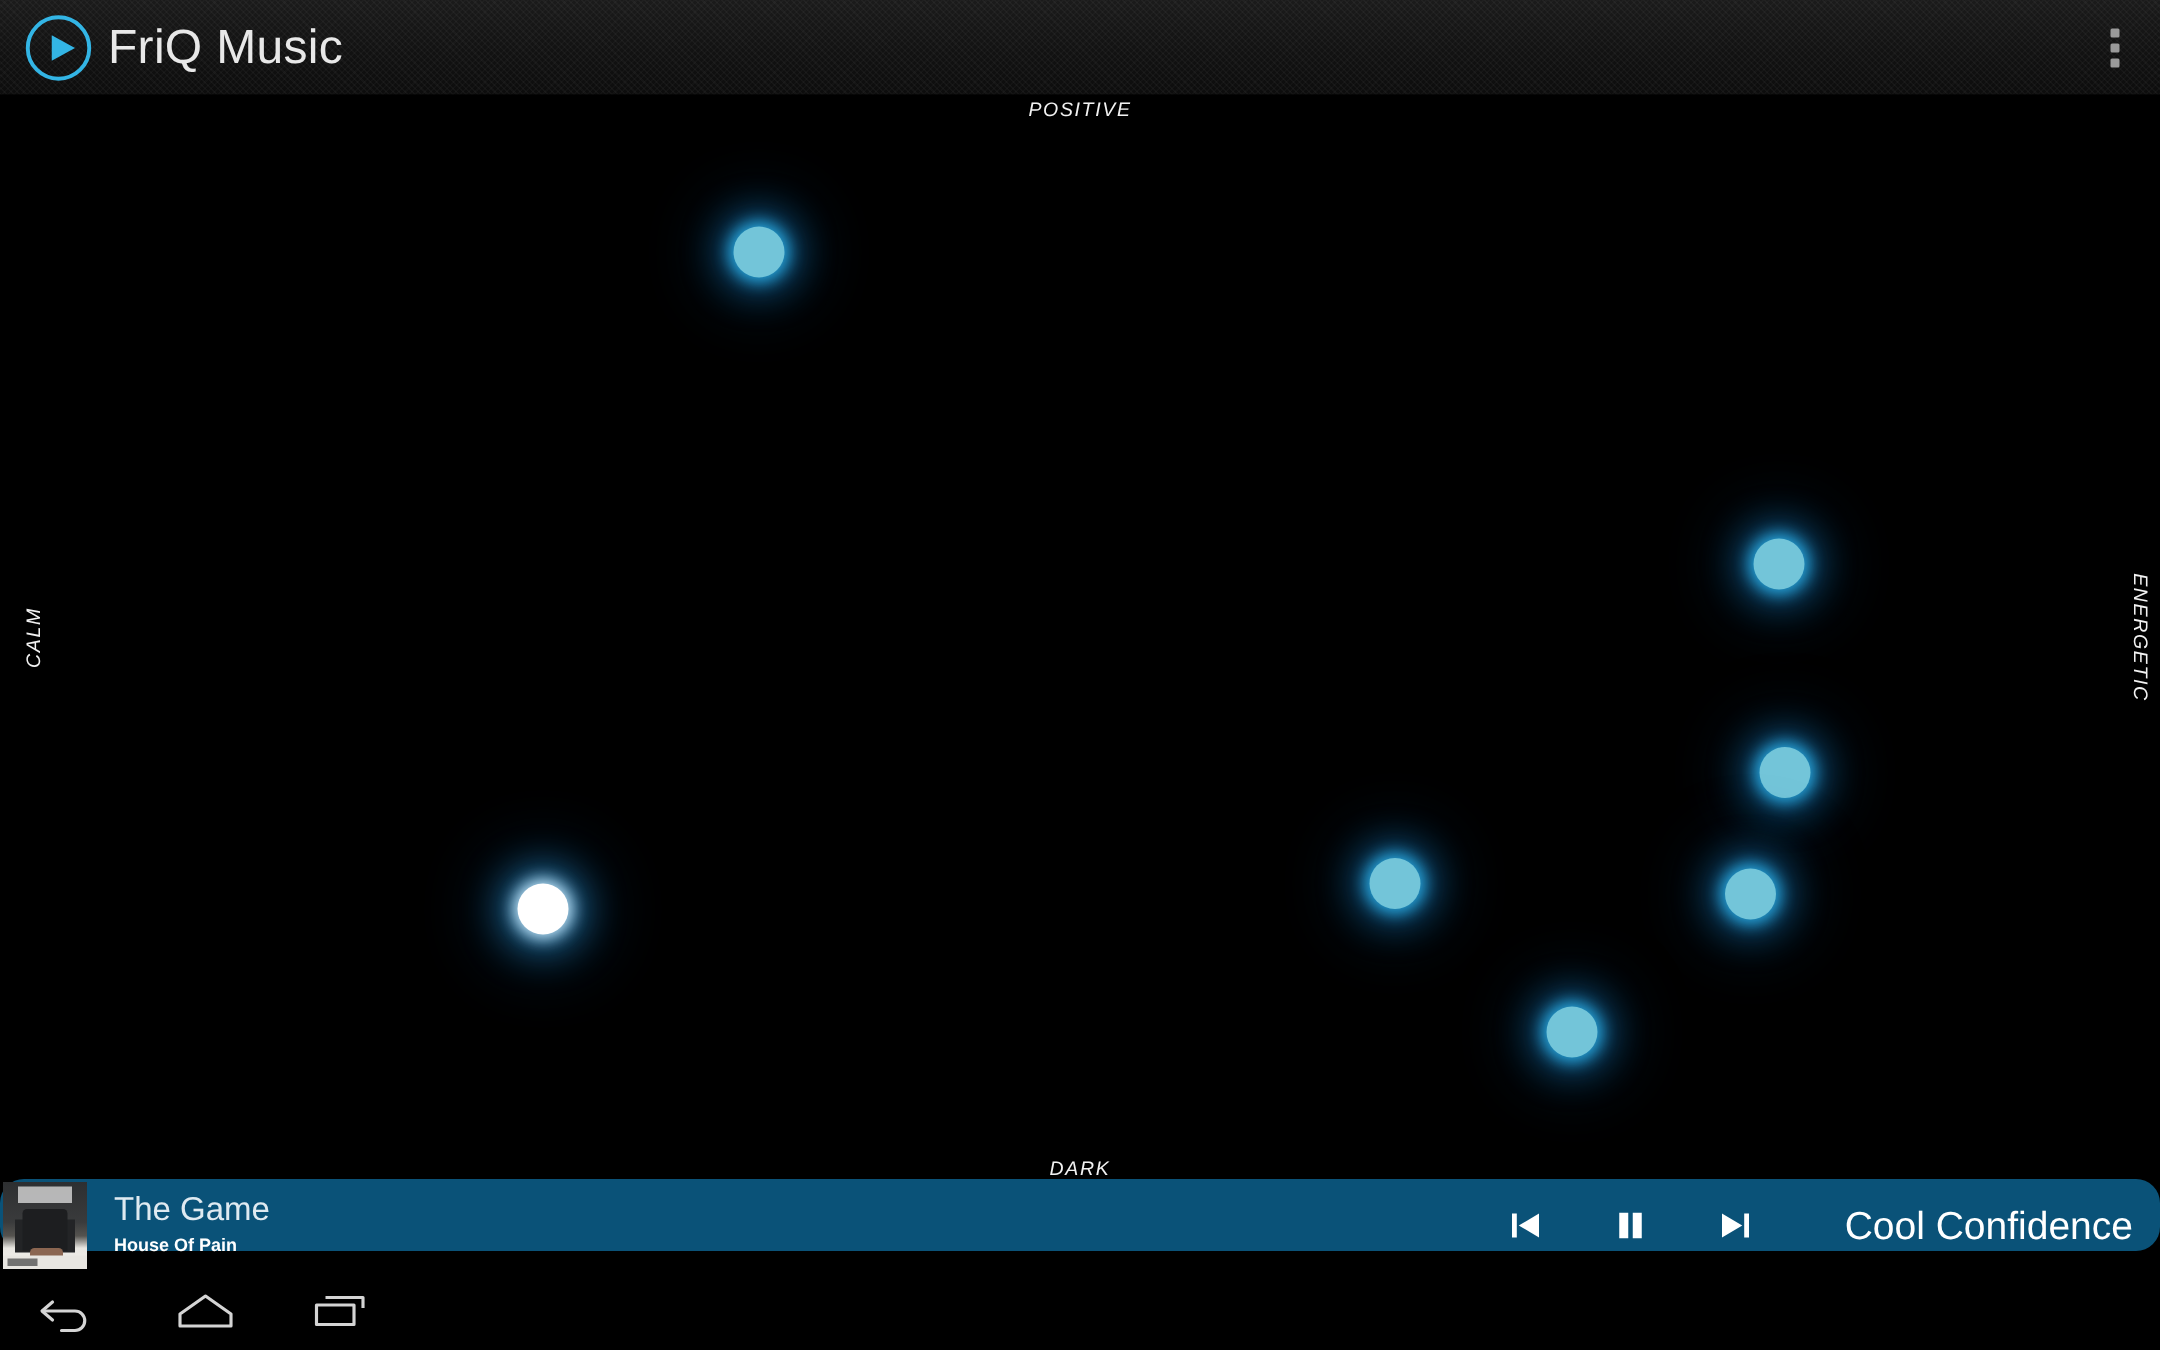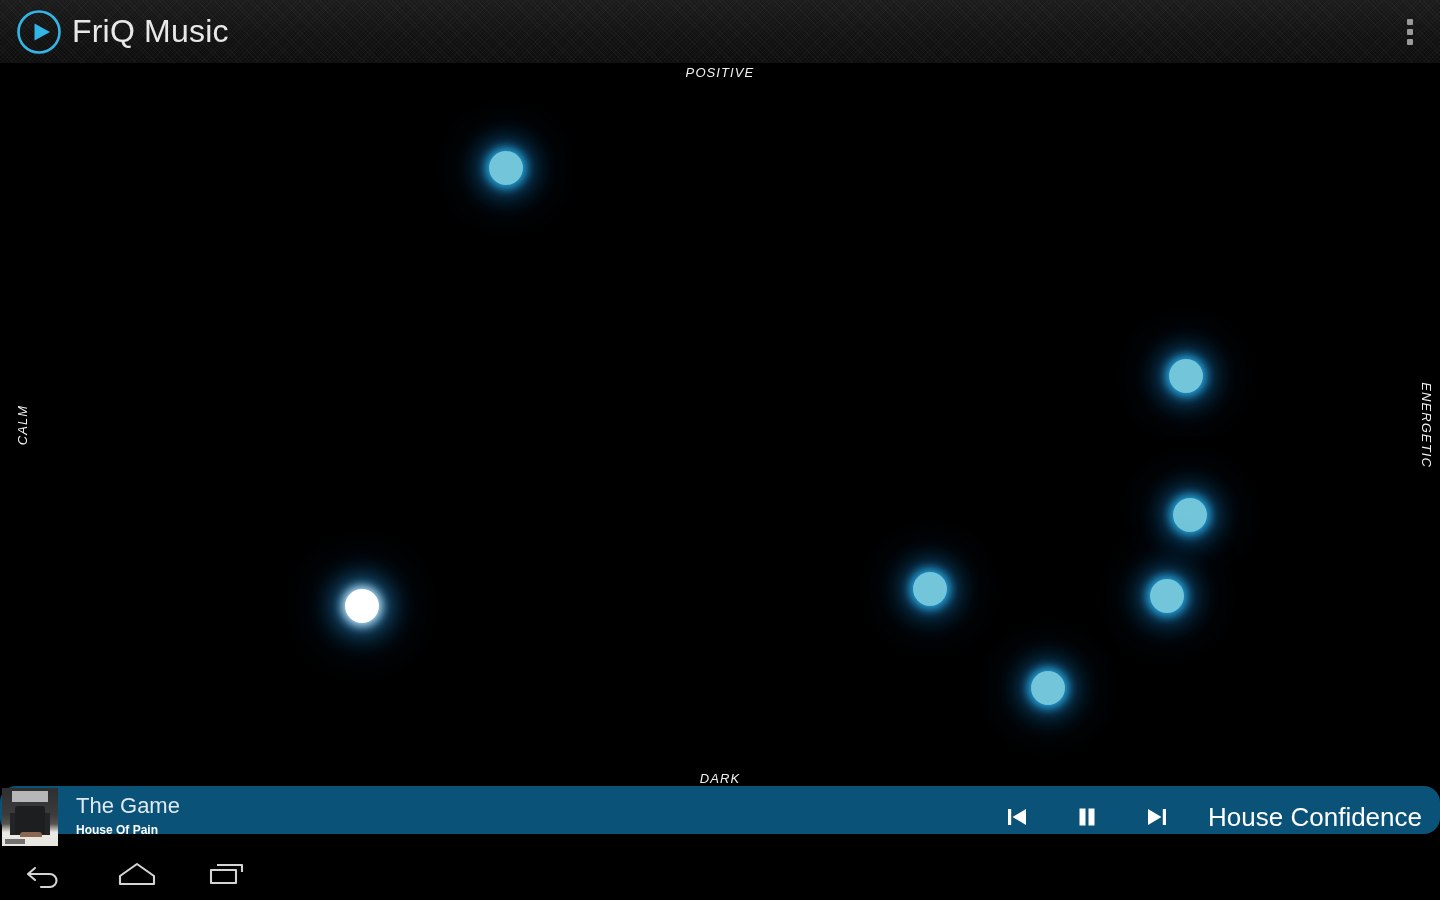--- a/index.html
+++ b/index.html
@@ -332,21 +332,21 @@
         </svg>
       </div>
       <div class="tbtn">
         <svg width="26" height="26" viewBox="0 0 26 26" aria-hidden="true">
           <polygon points="4,5 4,21 17.5,13" fill="#ffffff"></polygon>
           <rect x="18.8" y="5" width="3.2" height="16" fill="#ffffff"></rect>
         </svg>
       </div>
     </div>
 
-    <div class="player-mood">House Confidence</div>
+    <div class="player-mood">Cool Confidence</div>
   </div>
 
   <div class="navbar">
     <div class="nav-btn nav-back">
       <svg width="42" height="30" viewBox="0 0 42 30" aria-hidden="true">
         <path d="M11 9 L4 15 L11 21" fill="none" stroke="#d4d4d4" stroke-width="2.1" stroke-linecap="round" stroke-linejoin="round"></path>
         <path d="M4.5 15 L26 15 a6.5 6.5 0 0 1 0 13 L17 28" fill="none" stroke="#d4d4d4" stroke-width="2.1" stroke-linecap="round" stroke-linejoin="round"></path>
       </svg>
     </div>
     <div class="nav-btn nav-home">

